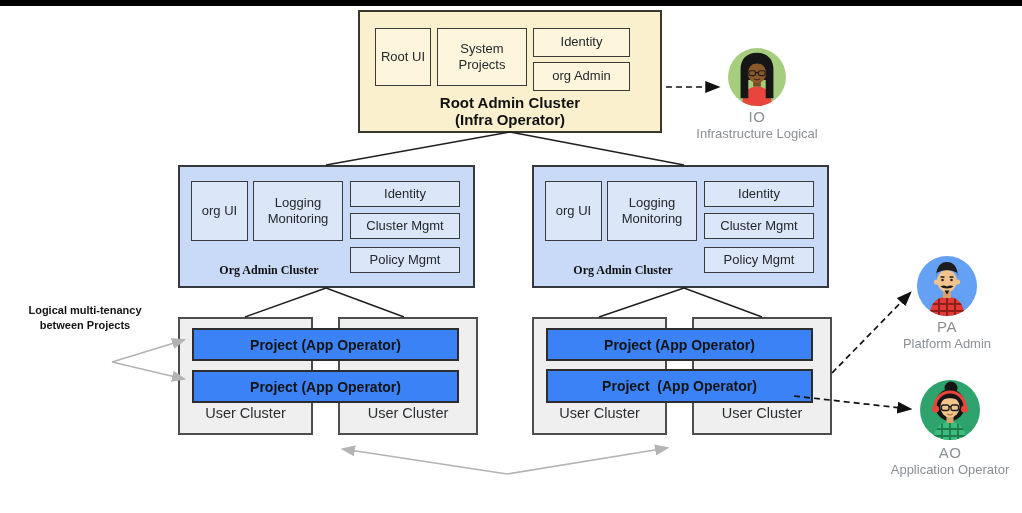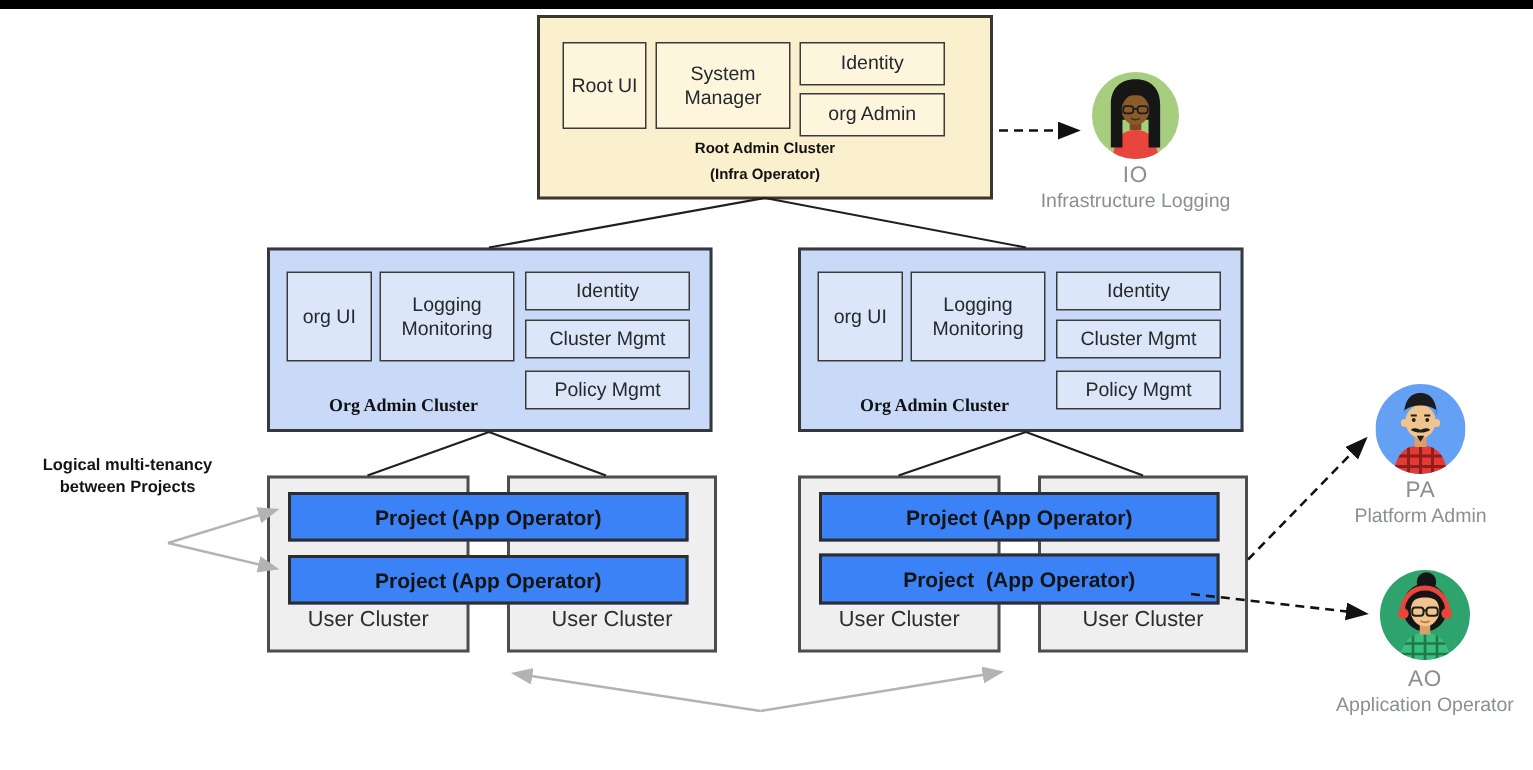--- a/index.html
+++ b/index.html
@@ -7,42 +7,42 @@
   #stage{position:relative;width:1022px;height:513px;background:#ffffff;overflow:hidden;}
   .abs{position:absolute;box-sizing:border-box;}
   .topbar{left:0;top:0;width:1022px;height:6px;background:#000;}
   .cluster{border:2px solid #3a372c;}
   .root-cluster{background:#faf0ce;}
   .org-cluster{background:#c9daf8;border-color:#35383d;}
   .inner-box{border:1.6px solid #3a3a3a;display:flex;align-items:center;justify-content:center;
              text-align:center;font-size:13px;color:#25282c;line-height:1.25;padding:2px;}
   .root-inner{background:#fdf6dd;}
   .org-inner{background:#dce6f9;}
-  .cluster-title{font-weight:bold;font-size:10px;color:#111;text-align:center;}
+  .cluster-title{font-weight:bold;font-size:15px;color:#111;text-align:center;}
   .org-title{font-size:12px;font-family:Liberation Serif, serif;}
   .user-box{background:#efefef;border:2px solid #4d4d4d;display:flex;align-items:flex-end;
             justify-content:center;padding-bottom:12px;font-size:14.5px;color:#2b2e31;}
   .project-bar{background:#3b82f6;border:2px solid #2d2d2d;display:flex;align-items:center;
                justify-content:center;font-weight:bold;font-size:14px;color:#141414;white-space:pre;}
   .annotation{font-weight:bold;font-size:11px;color:#141414;text-align:center;line-height:1.33;}
   .persona-abbr{font-size:15px;color:#8a8f94;text-align:center;letter-spacing:.5px;}
   .persona-role{font-size:13px;color:#8a8f94;text-align:center;}
   .avatar svg{display:block;}
   #overlay{position:absolute;left:0;top:0;pointer-events:none;}
 </style>
 </head>
 <body>
 
 <div id="stage">
 
   <div class="abs topbar"></div>
 
   <div class="abs cluster root-cluster" style="left:358px;top:10px;width:304px;height:123px;"></div>
   <div class="abs inner-box root-inner" style="left:375px;top:28px;width:56px;height:58px;">Root UI</div>
-  <div class="abs inner-box root-inner" style="left:437px;top:28px;width:90px;height:58px;">System Manager</div>
+  <div class="abs inner-box root-inner" style="left:437px;top:28px;width:90px;height:58px;">System Projects</div>
   <div class="abs inner-box root-inner" style="left:533px;top:28px;width:97px;height:29px;">Identity</div>
   <div class="abs inner-box root-inner" style="left:533px;top:62px;width:97px;height:29px;">org Admin</div>
   <div class="abs cluster-title" style="left:358px;top:94px;width:304px;">Root Admin Cluster</div>
   <div class="abs cluster-title" style="left:358px;top:111px;width:304px;">(Infra Operator)</div>
 
   <div class="abs cluster org-cluster" style="left:178px;top:165px;width:297px;height:123px;"></div>
   <div class="abs inner-box org-inner" style="left:191px;top:181px;width:57px;height:60px;">org UI</div>
   <div class="abs inner-box org-inner" style="left:253px;top:181px;width:90px;height:60px;">Logging Monitoring</div>
   <div class="abs inner-box org-inner" style="left:350px;top:181px;width:110px;height:26px;">Identity</div>
   <div class="abs inner-box org-inner" style="left:350px;top:213px;width:110px;height:26px;">Cluster Mgmt</div>
@@ -84,21 +84,21 @@
         <ellipse cx="30" cy="26" rx="9.5" ry="10.5" fill="#8a5a2b"></ellipse>
         <path d="M20,19 C23,15 37,15 40,19 L40,14 C36,10 24,10 20,14 Z" fill="#161616"></path>
         <rect x="21.5" y="23.5" width="7" height="5" rx="2" fill="none" stroke="#1d1d1d" stroke-width="1.2"></rect>
         <rect x="31.5" y="23.5" width="7" height="5" rx="2" fill="none" stroke="#1d1d1d" stroke-width="1.2"></rect>
         <line x1="28.5" y1="25.5" x2="31.5" y2="25.5" stroke="#1d1d1d" stroke-width="1.2"></line>
         <path d="M27,32 C29,33.2 31,33.2 33,32" stroke="#4a2a10" stroke-width="1.1" fill="none"></path>
       </g>
     </svg>
   </div>
   <div class="abs persona-abbr" style="left:687px;top:108px;width:140px;">IO</div>
-  <div class="abs persona-role" style="left:672px;top:126px;width:170px;">Infrastructure Logging</div>
+  <div class="abs persona-role" style="left:672px;top:126px;width:170px;">Infrastructure Logical</div>
 
   <div class="abs avatar" style="left:917px;top:256px;">
     <svg width="60" height="60" viewBox="0 0 60 60">
       <defs>
         <clipPath id="cp-pa">
             <circle cx="30" cy="30" r="30"></circle>
           </clipPath>
         <clipPath id="cp-pa-shirt">
             <path d="M12,60 C14,45 21,41 30,41 C39,41 46,45 48,60 Z"></path>
           </clipPath>

